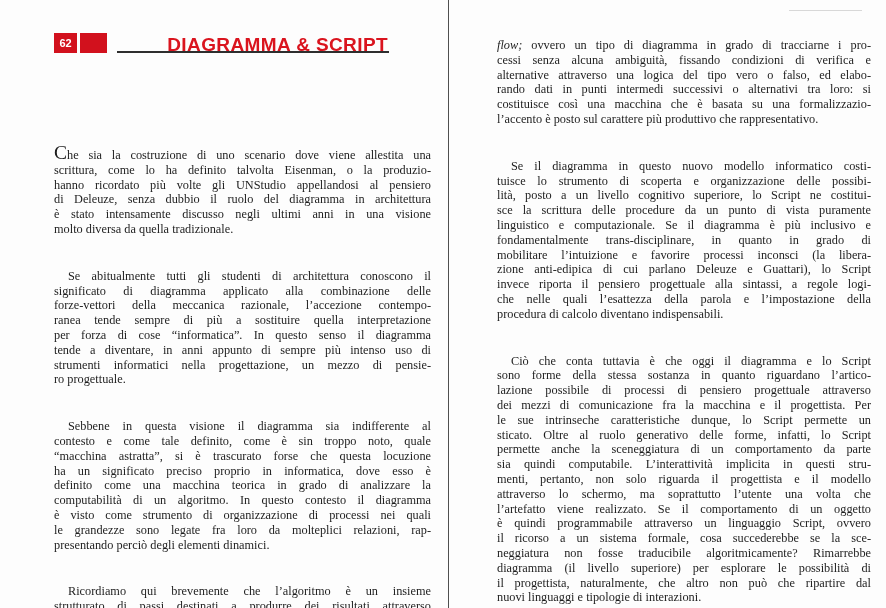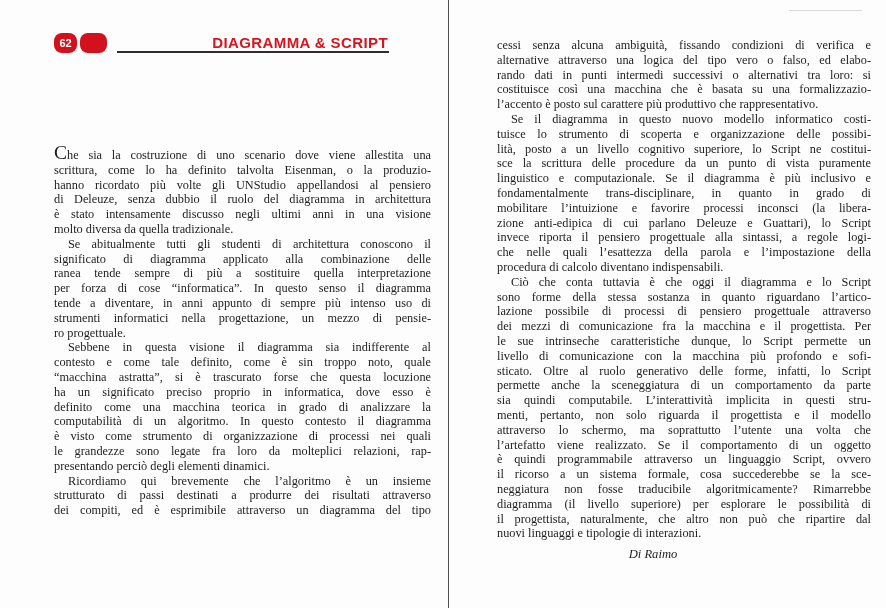--- a/index.html
+++ b/index.html
@@ -8,35 +8,35 @@
     background:#fefefee8; background:#fdfdfd;
     font-family:"Liberation Serif", serif;
     color:#1d1d1d; overflow:hidden;
   }
   .gutter-line { position:absolute; left:448px; top:0; bottom:0; width:1px; background:#4f4f4f; }
   .artifact-line { position:absolute; left:789px; top:10px; width:73px; height:1px; background:#d8d8d8; }
 
   .left-page  { position:absolute; left:54px; top:0; width:378px; height:608px; }
   .right-page { position:absolute; left:497px; top:38px; width:374px; }
 
-  .badge { position:absolute; top:33px; height:20px; background:var(--badge-red,#d2111d); border-radius:8px; }
+  .badge { position:absolute; top:33px; height:20px; background:var(--badge-red,#d2111d); border-radius:0; }
   .badge-num { left:0; width:23px; color:#ffffff; font-family:"Liberation Sans",sans-serif;
                font-size:11px; font-weight:bold; text-align:center; line-height:20px; }
   .badge-blank { left:26px; width:27px; }
   .header-rule { position:absolute; left:63px; top:51px; width:272px; height:2px; background:#2e2e2e; }
   .chapter-title { position:absolute; right:44px; top:34px;
                    font-family:"Liberation Sans",sans-serif; font-weight:700;
-                   font-size:15px; letter-spacing:0.4px; color:var(--title-red,#da141e);
+                   font-size:19px; letter-spacing:0.4px; color:var(--title-red,#da141e);
                    white-space:nowrap; }
 
   .text-block { position:absolute; left:0; top:148px; width:377px; }
 
   .line { font-size:12.3px; line-height:14.8px; text-align:justify; text-align-last:justify; }
   .line.last { text-align-last:left;font-family:Liberation Serif, serif; }
-  .para.indent .line:first-child { text-indent:14px; }
+  .para.indent .line:first-child { text-indent:14px;margin-top:32px; }
   .dropcap { font-size:19.5px; line-height:0; }
   .ital { font-style:italic; }
   .signature { font-style:italic; font-size:12.6px; line-height:14.8px;
                text-align:center; padding-right:62px; margin-top:6px; }
 </style>
 </head>
 <body>
 
 <div class="screen">
 
@@ -53,20 +53,21 @@
           <div class="line"><span class="dropcap">C</span>he sia la costruzione di uno scenario dove viene allestita una</div>
           <div class="line">scrittura, come lo ha definito talvolta Eisenman, o la produzio-</div>
           <div class="line">hanno ricordato più volte gli UNStudio appellandosi al pensiero</div>
           <div class="line">di Deleuze, senza dubbio il ruolo del diagramma in architettura</div>
           <div class="line">è stato intensamente discusso negli ultimi anni in una visione</div>
           <div class="line last">molto diversa da quella tradizionale.</div>
         </div>
         <div class="para indent">
           <div class="line">Se abitualmente tutti gli studenti di architettura conoscono il</div>
           <div class="line">significato di diagramma applicato alla combinazione delle</div>
+          <div class="line">forze-vettori della meccanica razionale, l’accezione contempo-</div>
           <div class="line">ranea tende sempre di più a sostituire quella interpretazione</div>
           <div class="line">per forza di cose “informatica”. In questo senso il diagramma</div>
           <div class="line">tende a diventare, in anni appunto di sempre più intenso uso di</div>
           <div class="line">strumenti informatici nella progettazione, un mezzo di pensie-</div>
           <div class="line last">ro progettuale.</div>
         </div>
         <div class="para indent">
           <div class="line">Sebbene in questa visione il diagramma sia indifferente al</div>
           <div class="line">contesto e come tale definito, come è sin troppo noto, quale</div>
           <div class="line">“macchina astratta”, si è trascurato forse che questa locuzione</div>
@@ -80,20 +81,21 @@
         <div class="para indent">
           <div class="line">Ricordiamo qui brevemente che l’algoritmo è un insieme</div>
           <div class="line">strutturato di passi destinati a produrre dei risultati attraverso</div>
           <div class="line">dei compiti, ed è esprimibile attraverso un diagramma del tipo</div>
         </div>
       </div>
   </div>
 
   <div class="right-page" id="right-text">
       <div class="para">
+        <div class="line"><span class="ital">flow;</span> ovvero un tipo di diagramma in grado di tracciarne i pro-</div>
         <div class="line">cessi senza alcuna ambiguità, fissando condizioni di verifica e</div>
         <div class="line">alternative attraverso una logica del tipo vero o falso, ed elabo-</div>
         <div class="line">rando dati in punti intermedi successivi o alternativi tra loro: si</div>
         <div class="line">costituisce così una macchina che è basata su una formalizzazio-</div>
         <div class="line last">l’accento è posto sul carattere più produttivo che rappresentativo.</div>
       </div>
       <div class="para indent">
         <div class="line">Se il diagramma in questo nuovo modello informatico costi-</div>
         <div class="line">tuisce lo strumento di scoperta e organizzazione delle possibi-</div>
         <div class="line">lità, posto a un livello cognitivo superiore, lo Script ne costitui-</div>
@@ -105,21 +107,20 @@
         <div class="line">invece riporta il pensiero progettuale alla sintassi, a regole logi-</div>
         <div class="line">che nelle quali l’esattezza della parola e l’impostazione della</div>
         <div class="line last">procedura di calcolo diventano indispensabili.</div>
       </div>
       <div class="para indent">
         <div class="line">Ciò che conta tuttavia è che oggi il diagramma e lo Script</div>
         <div class="line">sono forme della stessa sostanza in quanto riguardano l’artico-</div>
         <div class="line">lazione possibile di processi di pensiero progettuale attraverso</div>
         <div class="line">dei mezzi di comunicazione fra la macchina e il progettista. Per</div>
         <div class="line">le sue intrinseche caratteristiche dunque, lo Script permette un</div>
-        <div class="line">livello di comunicazione con la macchina più profondo e sofi-</div>
         <div class="line">sticato. Oltre al ruolo generativo delle forme, infatti, lo Script</div>
         <div class="line">permette anche la sceneggiatura di un comportamento da parte</div>
         <div class="line">sia quindi computabile. L’interattività implicita in questi stru-</div>
         <div class="line">menti, pertanto, non solo riguarda il progettista e il modello</div>
         <div class="line">attraverso lo schermo, ma soprattutto l’utente una volta che</div>
         <div class="line">l’artefatto viene realizzato. Se il comportamento di un oggetto</div>
         <div class="line">è quindi programmabile attraverso un linguaggio Script, ovvero</div>
         <div class="line">il ricorso a un sistema formale, cosa succederebbe se la sce-</div>
         <div class="line">neggiatura non fosse traducibile algoritmicamente? Rimarrebbe</div>
         <div class="line">diagramma (il livello superiore) per esplorare le possibilità di</div>

